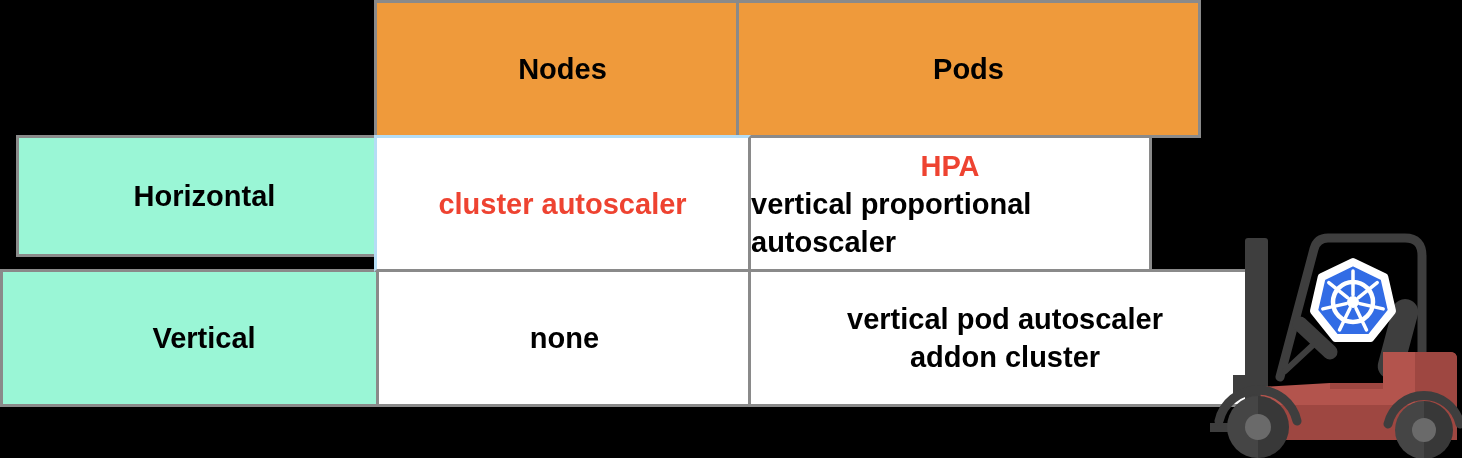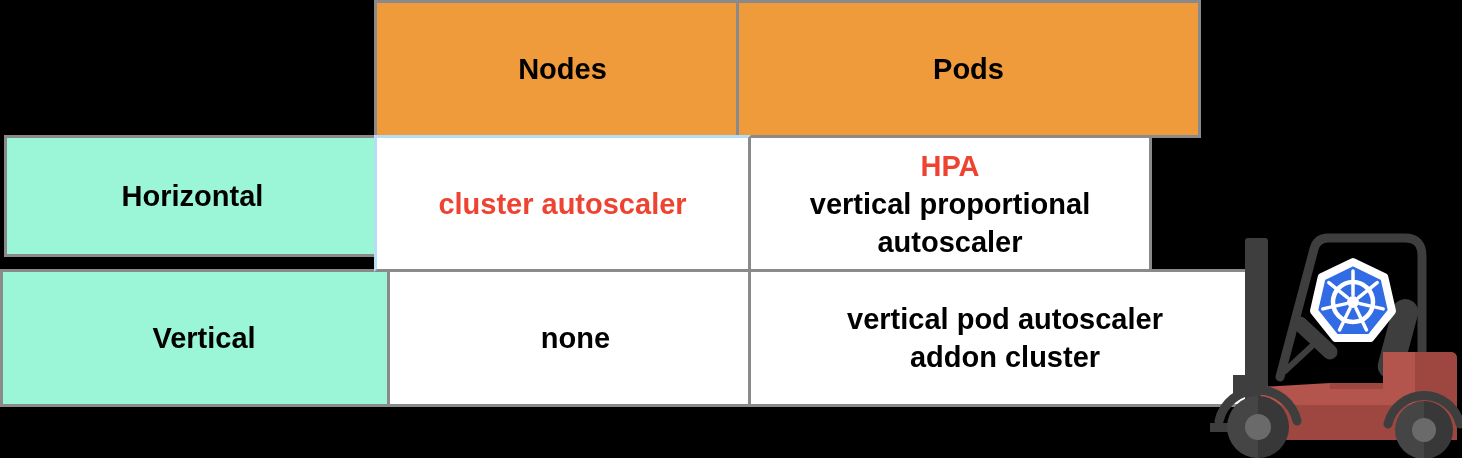--- a/index.html
+++ b/index.html
@@ -2,56 +2,56 @@
 <html><head>
 <meta charset="utf-8">
 <style>
   html,body{margin:0;padding:0;background:#000;}
   body{width:1462px;height:458px;overflow:hidden;
        font-family:"Liberation Sans","DejaVu Sans",sans-serif;}
   .canvas{position:relative;width:1462px;height:458px;background:#000;}
 
   .cell{position:absolute;box-sizing:border-box;border:3px solid #8a8a8a;
         display:flex;flex-direction:column;align-items:center;justify-content:center;
-        text-align:center;font-size:29px;font-weight:600;color:#000;line-height:38px;}
+        font-size:29px;font-weight:600;color:#000;line-height:38px;}
   .th{background:#ef9a3b;}
   .rowlabel{background:#9af6d6;}
   .body-cell{background:#ffffff;}
   .red{color:#ee4331;}
   .sel{border-top-color:#b5ddf5;border-left-color:#b5ddf5;z-index:2;}
 
   .forklift{position:absolute;left:1210px;top:225px;width:252px;height:233px;}
 </style>
 </head>
 <body>
 
 <div class="canvas">
 
   <div class="cell th" style="left:374px;top:0;width:377px;height:138px">
     <span>Nodes</span>
   </div>
   <div class="cell th" style="left:736px;top:0;width:465px;height:138px">
     <span>Pods</span>
   </div>
 
-  <div class="cell rowlabel" style="left:4px;top:135px;width:377px;height:122px">
+  <div class="cell rowlabel" style="left:16px;top:135px;width:377px;height:122px">
     <span>Horizontal</span>
   </div>
   <div class="cell body-cell sel" style="left:374px;top:135px;width:377px;height:137px">
     <span class="red">cluster autoscaler</span>
   </div>
   <div class="cell body-cell" style="left:748px;top:135px;width:404px;height:137px">
     <span class="red">HPA</span>
     <span>vertical proportional autoscaler</span>
   </div>
 
   <div class="cell rowlabel" style="left:0;top:269px;width:408px;height:138px">
     <span>Vertical</span>
   </div>
-  <div class="cell body-cell" style="left:387px;top:269px;width:377px;height:138px">
+  <div class="cell body-cell" style="left:376px;top:269px;width:377px;height:138px">
     <span>none</span>
   </div>
   <div class="cell body-cell" style="left:748px;top:269px;width:514px;height:138px">
     <span>vertical pod autoscaler</span>
     <span>addon cluster</span>
   </div>
 
   <svg class="forklift" viewBox="0 0 252 233">
 
     <rect x="0" y="198" width="52" height="9" fill="#3e3e3e"></rect>

